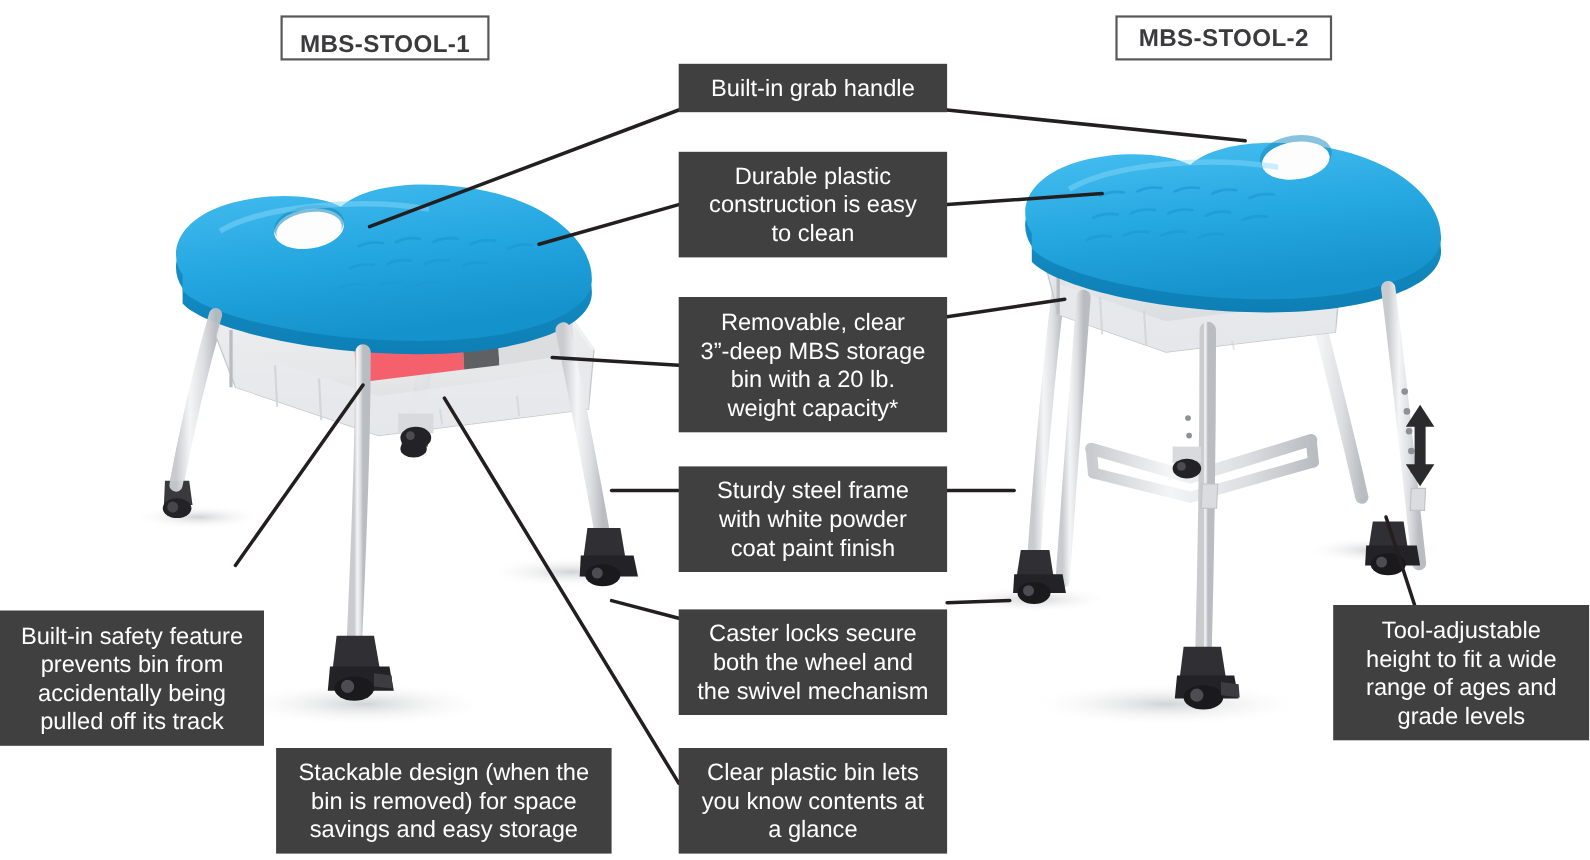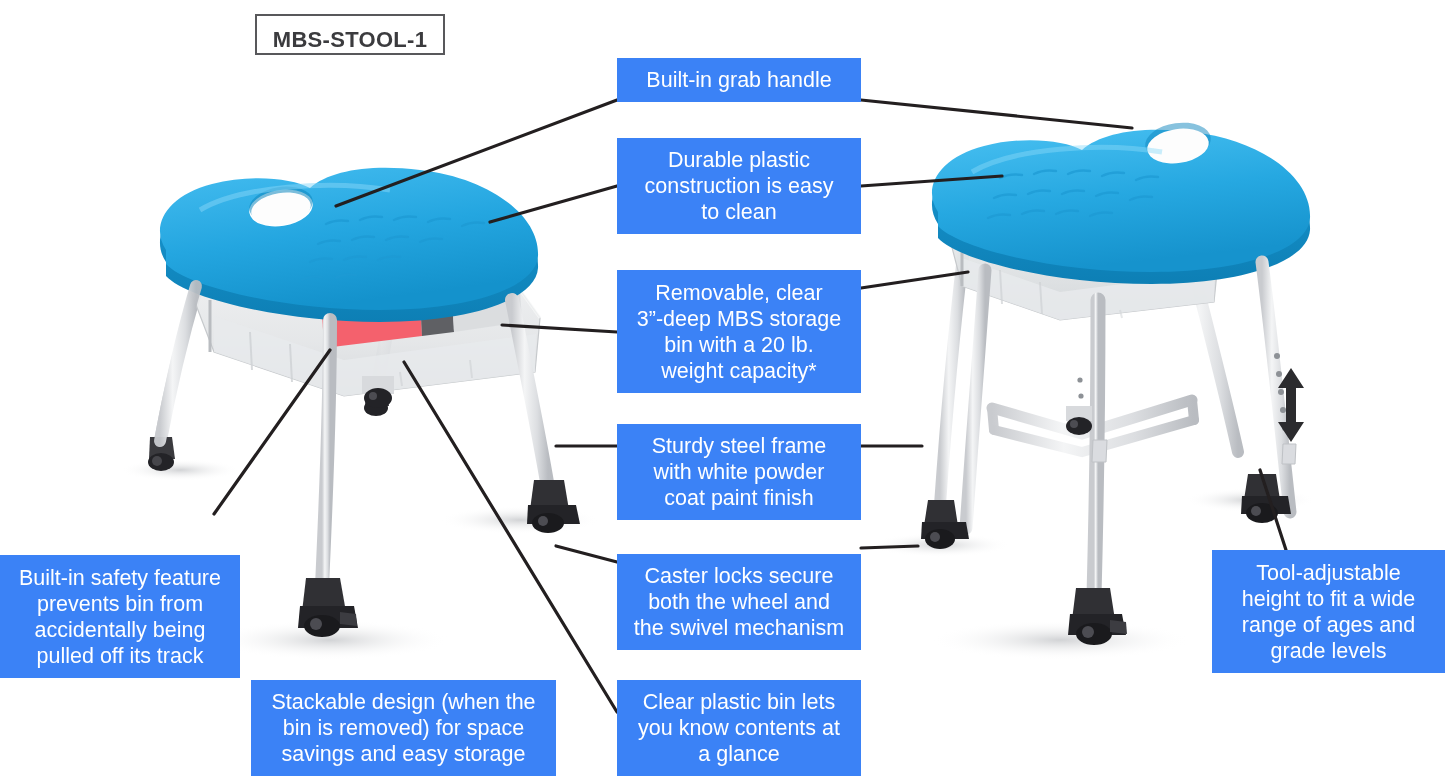--- a/index.html
+++ b/index.html
@@ -24,21 +24,21 @@
     font-size:22px;
     letter-spacing:.3px;
     display:flex;
     align-items:center;
     justify-content:center;
     box-sizing:border-box;
   }
   
   .callout{
     position:absolute;
-    background:#3b82f6;
+    background:#404040;
     color:#ffffff;
     font-size:21.5px;
     line-height:26px;
     text-align:center;
     display:flex;
     align-items:center;
     justify-content:center;
     padding:8px 10px;
     box-sizing:border-box;
     white-space:pre-line;
@@ -330,20 +330,23 @@
 
       <path d="M214 514 L330 350"></path>
 
       <path d="M1286 550 L1260 470"></path>
     </g>
   </svg>
 
   <div class="sku" style="left:255px;top:14px;width:190px;height:41px;align-items:flex-end;">
     <span>MBS-STOOL-1</span>
   </div>
+  <div class="sku" style="left:1014px;top:14px;width:197px;height:41px;">
+    <span>MBS-STOOL-2</span>
+  </div>
 
   <div class="callout" style="left:617px;top:58px;width:244px;height:44px;">
     <span>Built-in grab handle</span>
   </div>
 
   <div class="callout" style="left:617px;top:138px;width:244px;height:96px;">
     <span>Durable plastic
 construction is easy
 to clean</span>
   </div>

